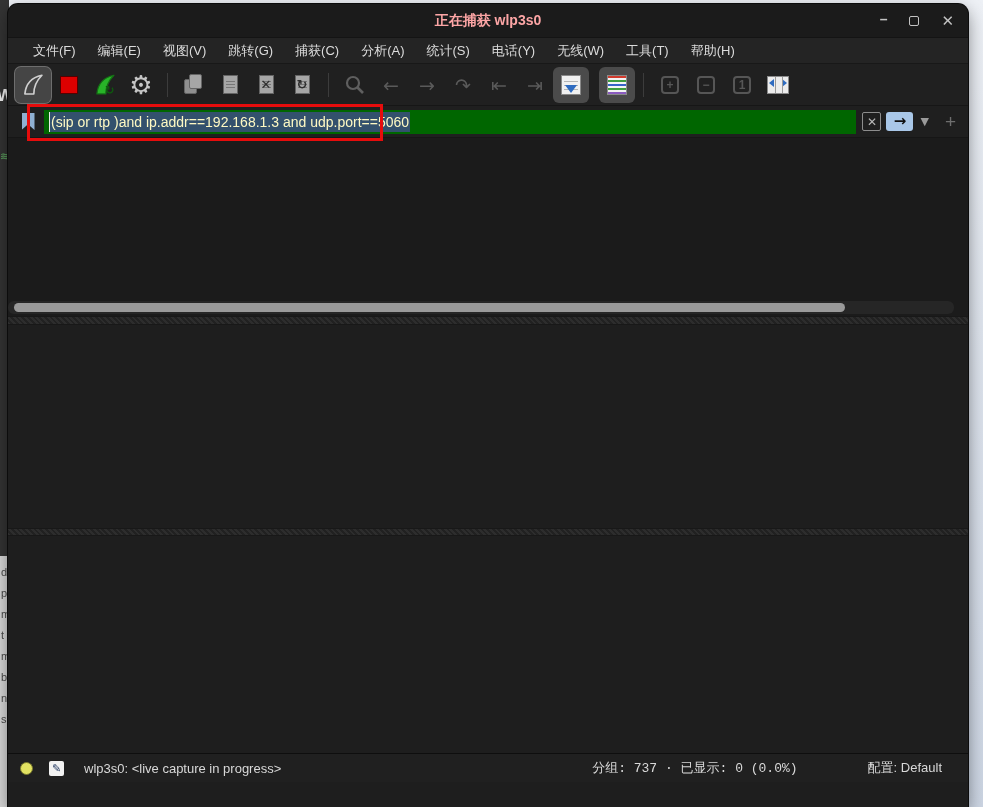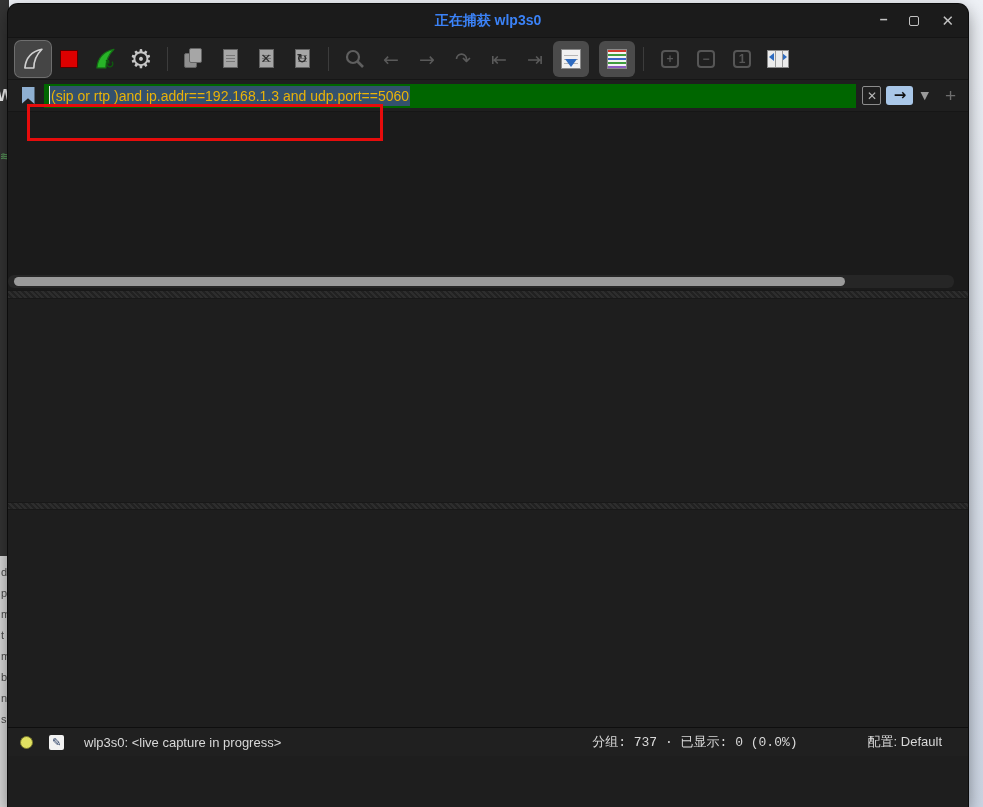--- a/index.html
+++ b/index.html
@@ -27,21 +27,21 @@
     box-shadow:0 0 0 1px #0c0c0c, 0 6px 18px rgba(0,0,0,.45);
     display:flex; flex-direction:column; z-index:1;
   }
 
   
   .titlebar {
     height:34px; background:#1b1b1b; border-radius:10px 10px 0 0;
     display:flex; align-items:center; justify-content:center; position:relative;
     border-bottom:1px solid #141414;
   }
-  .title { color:#3b82f6; font-size:14px; font-weight:bold; }
+  .title { color:#fca5a5; font-size:14px; font-weight:bold; }
   .win-controls { position:absolute; right:14px; top:0; height:100%; display:flex; align-items:center; gap:22px; }
   .wc { color:#c2c2c2; font-size:14px; line-height:14px; cursor:default; }
   .wc-min { font-weight:bold; transform:translateY(-2px); }
   .wc-max { width:10px; height:10px; border:1.5px solid #c2c2c2; border-radius:2px; }
   .wc-close { font-size:15px; }
 
   
   .menubar {
     height:26px; background:#242424; display:flex; align-items:center;
     padding-left:14px; border-bottom:1px solid #181818;
@@ -92,21 +92,21 @@
   .colicon .a1,.colicon .a2 { position:absolute; top:2px; width:0; height:0; border-top:4px solid transparent; border-bottom:4px solid transparent; }
   .colicon .a1 { left:1px; border-right:5px solid #2e6bc0; }
   .colicon .a2 { right:1px; border-left:5px solid #2e6bc0; }
 
   
   .filterbar { height:32px; background:#1f1f1f; display:flex; align-items:center; padding:0 8px; border-bottom:1px solid #161616; }
   .bookmark-btn { width:24px; height:26px; display:flex; align-items:center; justify-content:center; margin-right:4px; }
   .bookmark { width:13px; height:17px; background:#8fb0d2;
       clip-path:polygon(0 0,100% 0,100% 100%,50% 66%,0 100%); }
   .filter-input { flex:1; height:24px; background:#006600; display:flex; align-items:center; padding-left:5px; overflow:hidden; }
-  .filter-sel { background:#33516d; color:#eab308; font-size:14px; white-space:nowrap; padding:2px 1px; border-left:1px solid #e8e8e8; }
+  .filter-sel { background:#33516d; color:#fef9c3; font-size:14px; white-space:nowrap; padding:2px 1px; border-left:1px solid #e8e8e8; }
   .clear-btn { width:19px; height:19px; border:1.5px solid #8d8d8d; color:#b8b8b8; font-size:12px; font-weight:bold;
       display:flex; align-items:center; justify-content:center; margin-left:6px; border-radius:2px; font-family:"DejaVu Sans",sans-serif; }
   .apply-btn { width:27px; height:19px; background:#a9c7e8; border-radius:3px; color:#101010; font-weight:bold; font-size:15px;
       display:flex; align-items:center; justify-content:center; margin-left:5px; line-height:15px; font-family:"DejaVu Sans",sans-serif; }
   .caret { color:#9a9a9a; font-size:11px; margin-left:7px; font-family:"DejaVu Sans",sans-serif; }
   .addfilter-btn { color:#6e6e6e; font-size:19px; margin-left:16px; margin-right:4px; }
 
   
   .red-annotation { position:absolute; left:19px; top:100px; width:356px; height:37px;
       border:3px solid #e60c0c; z-index:10; pointer-events:none; }
@@ -158,20 +158,33 @@
 
   <div class="titlebar">
     <div class="title">正在捕获 wlp3s0</div>
     <div class="win-controls">
       <span class="wc wc-min">–</span>
       <span class="wc wc-max"></span>
       <span class="wc wc-close">✕</span>
     </div>
   </div>
 
+  <div class="menubar">
+    <span class="menu-item">文件(F)</span>
+    <span class="menu-item">编辑(E)</span>
+    <span class="menu-item">视图(V)</span>
+    <span class="menu-item">跳转(G)</span>
+    <span class="menu-item">捕获(C)</span>
+    <span class="menu-item">分析(A)</span>
+    <span class="menu-item">统计(S)</span>
+    <span class="menu-item">电话(Y)</span>
+    <span class="menu-item">无线(W)</span>
+    <span class="menu-item">工具(T)</span>
+    <span class="menu-item">帮助(H)</span>
+  </div>
 
   <div class="toolbar">
     <div class="tbtn outlined">
       <svg width="26" height="26" viewBox="0 0 32 32">
         <path d="M6 27 C7 16 13 7 27 4 C19 12 17 20 17 27 Z" fill="none" stroke="#d0d0d0" stroke-width="2" stroke-linejoin="round"></path>
       </svg>
     </div>
     <div class="tbtn">
       <div class="stop-sq"></div>
     </div>

